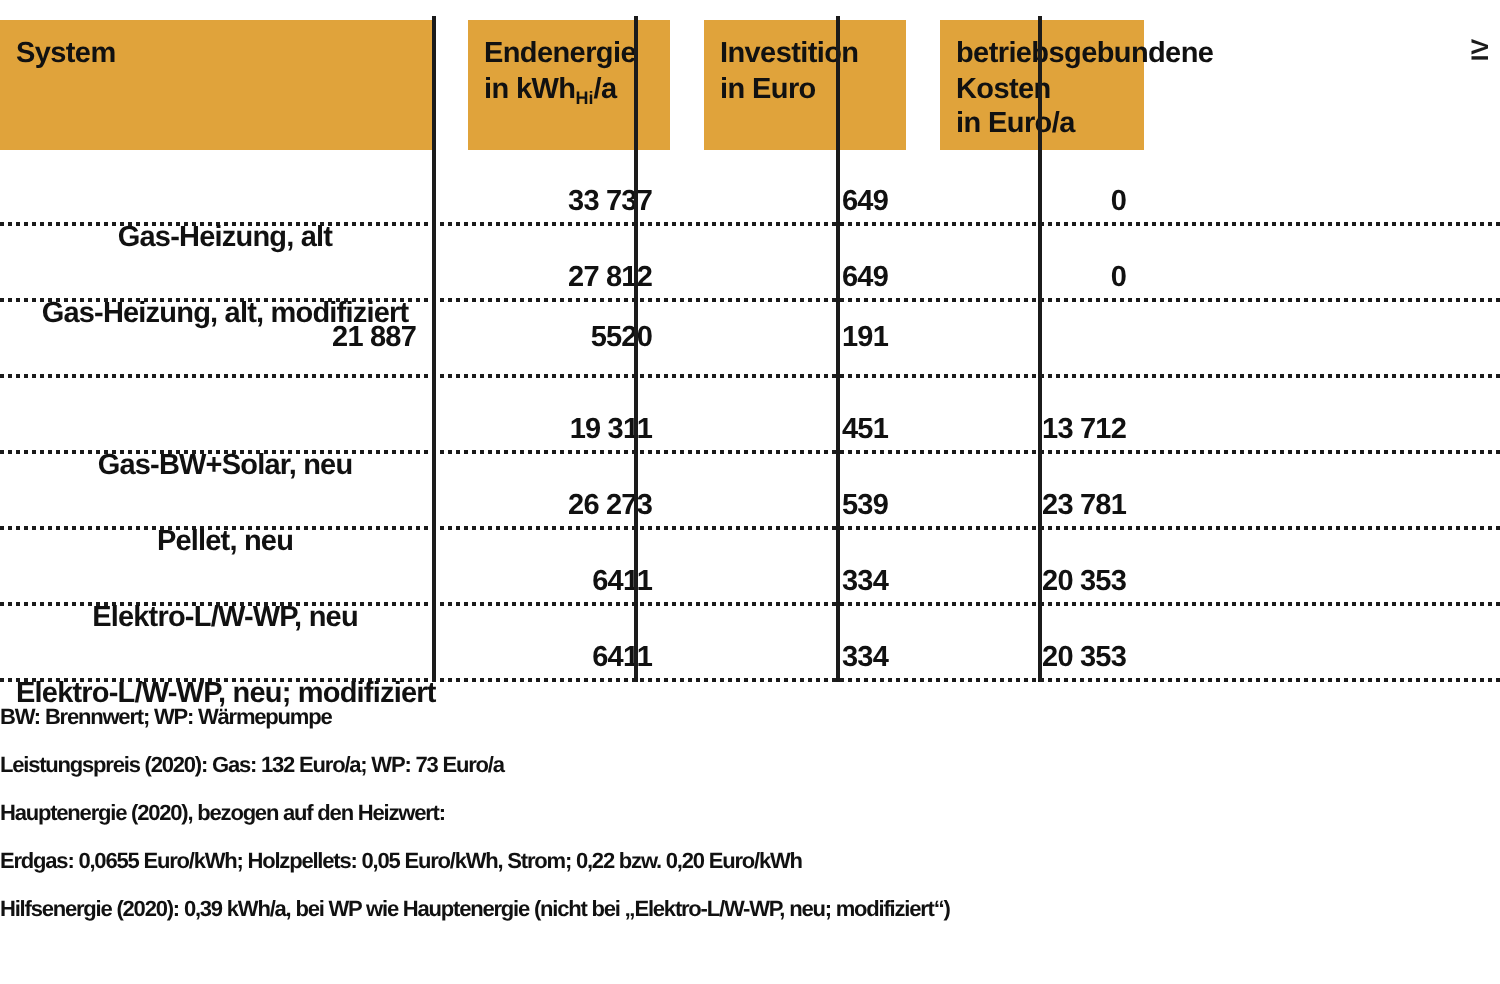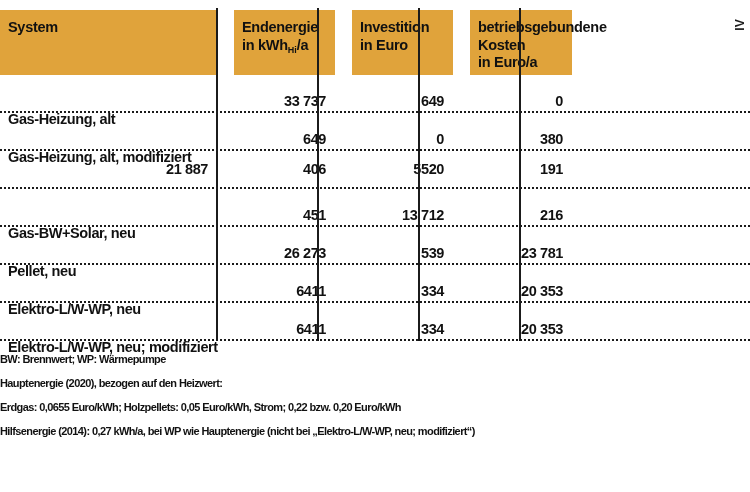--- a/index.html
+++ b/index.html
@@ -45,21 +45,21 @@
     border-bottom: 2px dotted #1b1b1b;
     align-items: center;
   }
   .cell {
     box-sizing: border-box;
     font-weight: 700;
     font-size: 14.5px;
     letter-spacing: -0.4px;
     white-space: nowrap;
   }
-  .cell.sys { padding-left: 8px; text-align: left; margin-top: 36px; }
+  .cell.sys { padding-left: 8px; text-align: center; margin-top: 36px; }
   .cell.num { padding-right: 9px; text-align: right; }
 
   .vline {
     position: absolute;
     top: -2px;
     width: 2px;
     background: #1b1b1b;
     height: 333px;
     z-index: 2;
   }
@@ -127,36 +127,37 @@
       <div class="cell sys">Gas-Heizung, alt</div>
       <div class="cell num">33 737</div>
       <div class="cell num">649</div>
       <div class="cell num">0</div>
       <div class="cell num">300</div>
       <div></div>
     </div>
 
     <div class="body-row">
       <div class="cell sys">Gas-Heizung, alt, modifiziert</div>
+      <div class="cell num">27 812</div>
       <div class="cell num">649</div>
       <div class="cell num">0</div>
       <div class="cell num">380</div>
       <div></div>
     </div>
 
     <div class="body-row">
       <div class="cell num">21 887</div>
-      <div class="cell num">406</div>
       <div class="cell num">5520</div>
       <div class="cell num">191</div>
       <div></div>
     </div>
 
     <div class="body-row">
       <div class="cell sys">Gas-BW+Solar, neu</div>
+      <div class="cell num">19 311</div>
       <div class="cell num">451</div>
       <div class="cell num">13 712</div>
       <div class="cell num">216</div>
       <div></div>
     </div>
 
     <div class="body-row">
       <div class="cell sys">Pellet, neu</div>
       <div class="cell num">26 273</div>
       <div class="cell num">539</div>
@@ -183,18 +184,19 @@
     </div>
 
     <div class="vline v1"></div>
     <div class="vline v2"></div>
     <div class="vline v3"></div>
     <div class="vline v4"></div>
   </div>
 
   <div class="notes">
     <div>BW: Brennwert; WP: Wärmepumpe</div>
+    <div>Leistungspreis (2020): Gas: 132 Euro/a; WP: 73 Euro/a</div>
     <div>Hauptenergie (2020), bezogen auf den Heizwert:</div>
     <div>Erdgas: 0,0655 Euro/kWh; Holzpellets: 0,05 Euro/kWh, Strom; 0,22 bzw. 0,20 Euro/kWh</div>
-    <div>Hilfsenergie (2014): 0,27 kWh/a, bei WP wie Hauptenergie (nicht bei „Elektro-L/W-WP, neu; modifiziert“)</div>
+    <div>Hilfsenergie (2020): 0,39 kWh/a, bei WP wie Hauptenergie (nicht bei „Elektro-L/W-WP, neu; modifiziert“)</div>
   </div>
 
 </div>
 
 </body></html>

